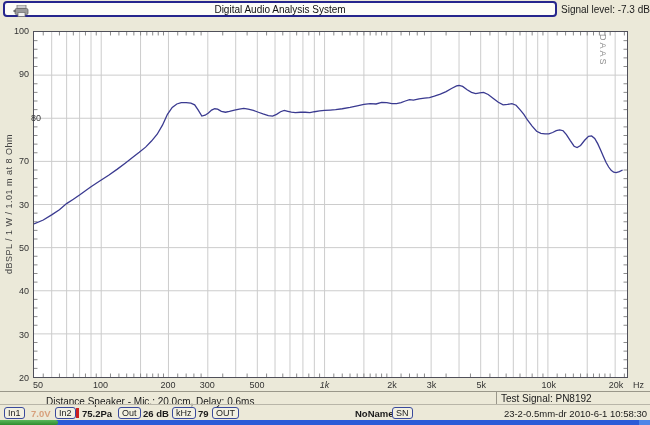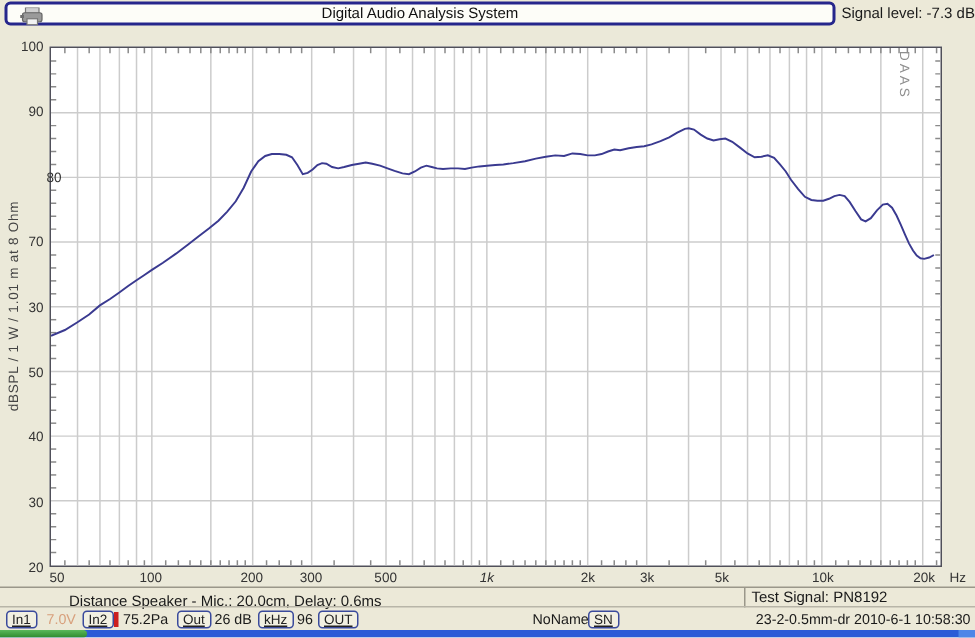--- a/index.html
+++ b/index.html
@@ -55,23 +55,23 @@
   .status1 .divider { position:absolute; left:496px; top:0; height:13px; border-left:1px solid #9a978a; }
   .status1 .right-text { position:absolute; left:501px; top:1px; white-space:nowrap; }
 
   .status2 {
     position:absolute; left:0; top:404px; width:650px; height:16px;
     border-top:1px solid #b8b5a8; font-size:10px;
   }
   .mini-btn {
     position:absolute; top:2px; height:12px; line-height:10px;
     border:1px solid #3a4a9c; border-radius:3px; background:#f2f0e2;
-    font-size:9px; padding:0 3px; color:#222; cursor:default; white-space:nowrap;text-decoration:underline;
-  }
-  .readout { position:absolute; top:3px; font-size:9.5px; white-space:nowrap; }
+    font-size:9px; padding:0 3px; color:#222; cursor:default; white-space:nowrap;
+  }
+  .readout { position:absolute; top:3px; font-size:9.5px; white-space:nowrap;font-weight:bold; }
   .red-ind { position:absolute; top:3px; width:3px; height:10px; background:#cc1f1f; }
   .voltage { color:#d8a07c; }
   .session { position:absolute; right:3px; top:3px; font-size:9.5px; white-space:nowrap; }
   .watermark {
     position:absolute; right:10px; top:2px; font-size:12px; font-weight:bold;
     color:#fffbd8; opacity:0.78; letter-spacing:2px; pointer-events:none; white-space:nowrap;
   }
 
   
   .taskbar { position:absolute; left:0; top:420px; width:650px; height:5px; background:#2b5bd7; }
@@ -346,21 +346,21 @@
 
 <div class="status2">
   <span class="mini-btn" style="left:4px">In1</span>
   <span class="readout voltage" style="left:31px">7.0V</span>
   <span class="mini-btn" style="left:55px">In2</span>
   <span class="red-ind" style="left:76px"></span>
   <span class="readout" style="left:82px">75.2Pa</span>
   <span class="mini-btn" style="left:118px">Out</span>
   <span class="readout" style="left:143px">26 dB</span>
   <span class="mini-btn" style="left:172px">kHz</span>
-  <span class="readout" style="left:198px">96</span>
+  <span class="readout" style="left:198px">79</span>
   <span class="mini-btn" style="left:212px">OUT</span>
   <span class="readout" style="left:355px">NoName</span>
   <span class="mini-btn" style="left:392px">SN</span>
   <span class="session">23-2-0.5mm-dr 2010-6-1 10:58:30</span>
 </div>
 
 <div class="taskbar">
   <div class="start-chunk"></div>
   <div class="tray-chunk"></div>
 </div>

